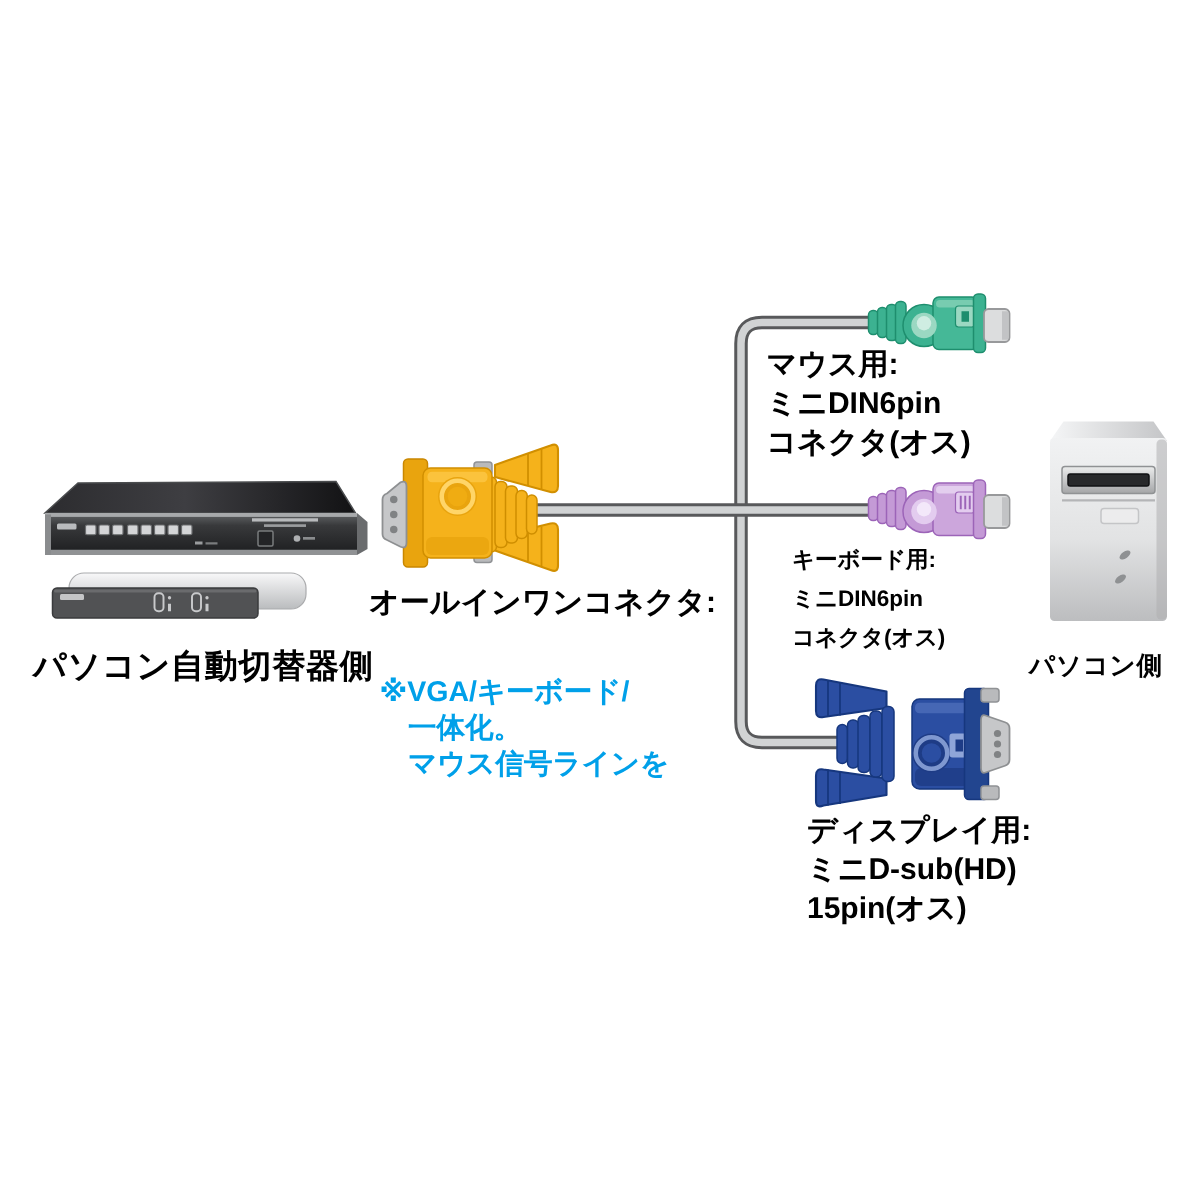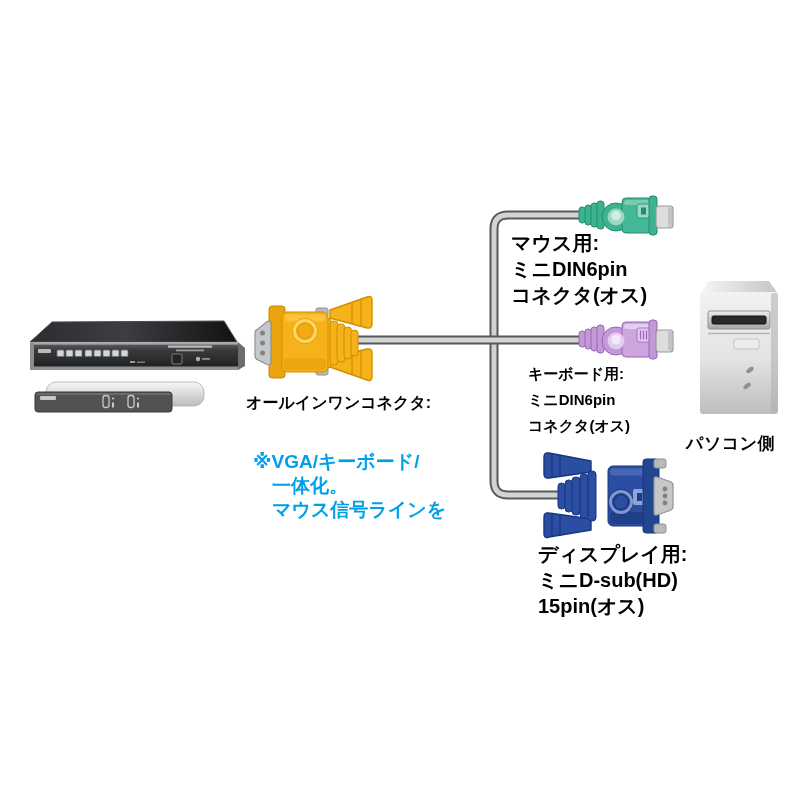--- a/index.html
+++ b/index.html
@@ -3,21 +3,21 @@
 <meta charset="utf-8">
 <style>
   html,body{margin:0;padding:0;background:#ffffff;}
   .stage{
     position:relative;width:800px;height:800px;background:#ffffff;overflow:hidden;
     font-family:"Liberation Sans","DejaVu Sans",sans-serif;
   }
   .art{position:absolute;left:0;top:0;}
   .label{position:absolute;font-weight:bold;color:#000000;white-space:nowrap;}
   #label-switcher{left:22px;top:429px;font-size:22px;letter-spacing:.5px;}
-  #label-allinone{left:246px;top:390px;font-size:16px;line-height:25px;}
+  #label-allinone{left:246px;top:390px;font-size:20px;line-height:25px;}
   #note{left:253px;top:450px;font-size:19px;line-height:24px;color:#00A0E9;}
   #note .indent{padding-left:19px;}
   #label-mouse{left:511px;top:230px;font-size:20px;line-height:26px;}
   #label-keyboard{left:528px;top:361px;font-size:15px;line-height:26px;}
   #label-display{left:538px;top:541px;font-size:20px;line-height:26px;}
   #label-pc{left:686px;top:432px;font-size:17px;letter-spacing:.5px;}
 </style>
 </head>
 <body>
 
@@ -240,20 +240,21 @@
       <rect x="771" y="293" width="7" height="120" rx="3" fill="#aeafb1" opacity="0.55"></rect>
       <rect x="708" y="311" width="62" height="18" rx="2" fill="url(#gradCdBezel)" stroke="#909294" stroke-width="1"></rect>
       <rect x="712" y="316" width="54" height="8" rx="1.5" fill="#28292b" stroke="#111214" stroke-width="1"></rect>
       <line x1="708" y1="333.5" x2="770" y2="333.5" stroke="#b4b5b7" stroke-width="1.5"></line>
       <rect x="734" y="339" width="25" height="10" rx="2" fill="#ececed" stroke="#c4c5c7" stroke-width="1"></rect>
       <ellipse cx="750" cy="370" rx="4.2" ry="2.2" transform="rotate(-35 750 370)" fill="#8f9193"></ellipse>
       <ellipse cx="747" cy="386" rx="4.2" ry="2.2" transform="rotate(-35 747 386)" fill="#8f9193"></ellipse>
     </g>
   </svg>
 
+  <div class="label" id="label-switcher">パソコン自動切替器側</div>
 
   <div class="label" id="label-allinone">
     <div>オールインワンコネクタ:</div>
   </div>
 
   <div class="label" id="note">
     <div>※VGA/キーボード/</div>
     <div class="indent">一体化。</div>
     <div class="indent">マウス信号ラインを</div>
   </div>

